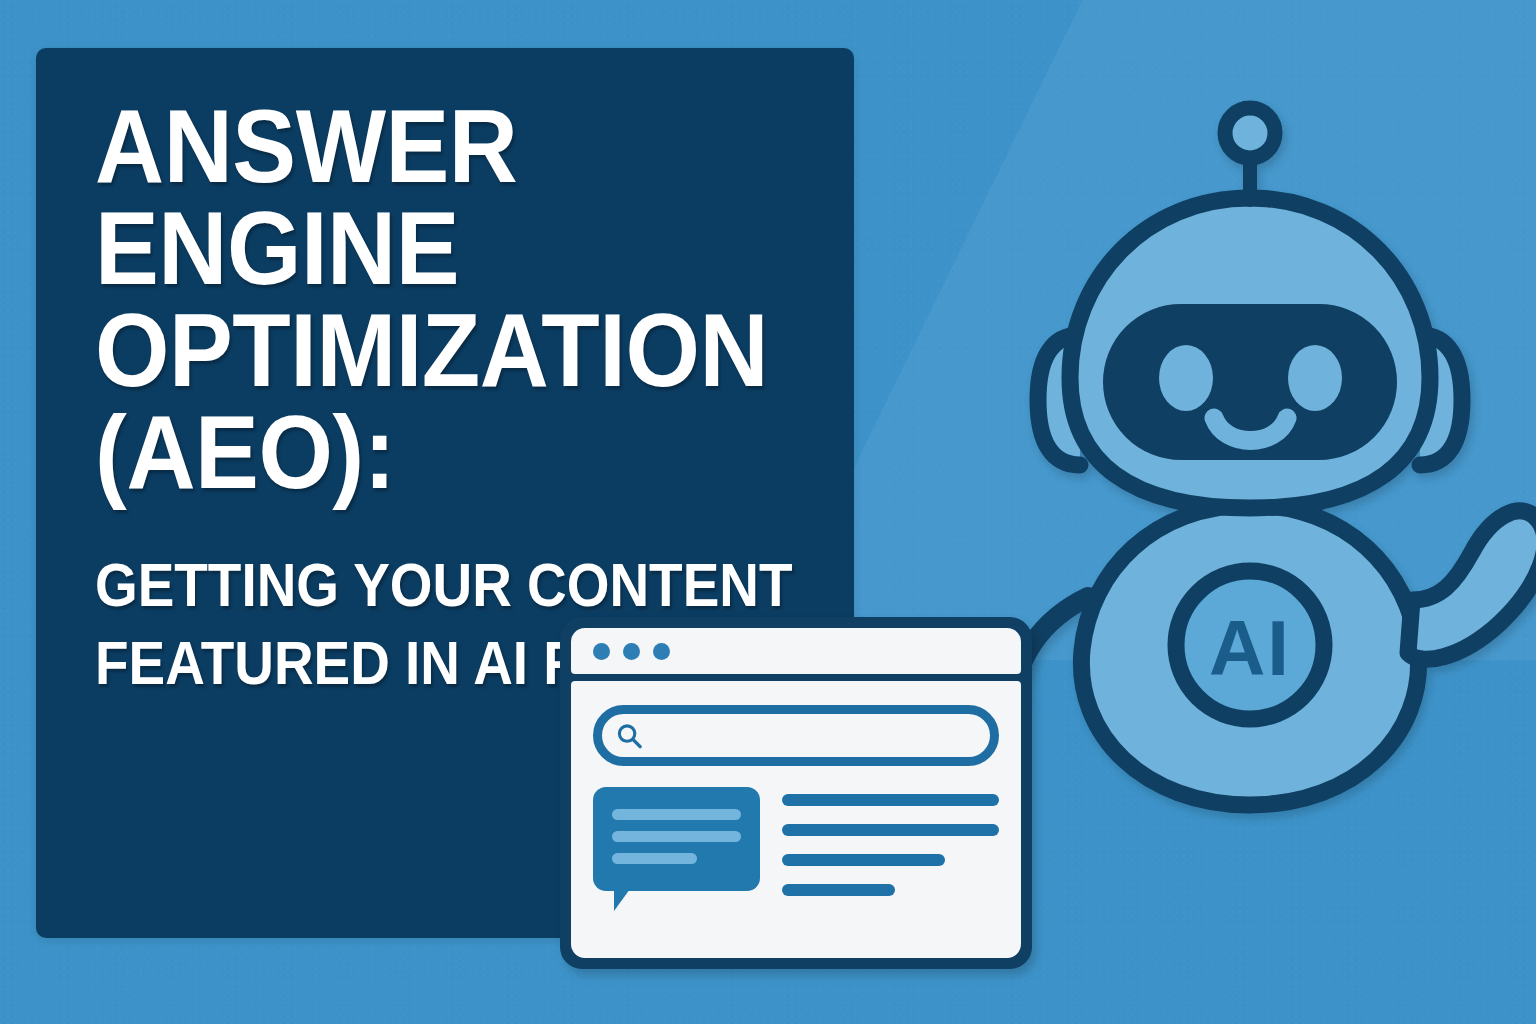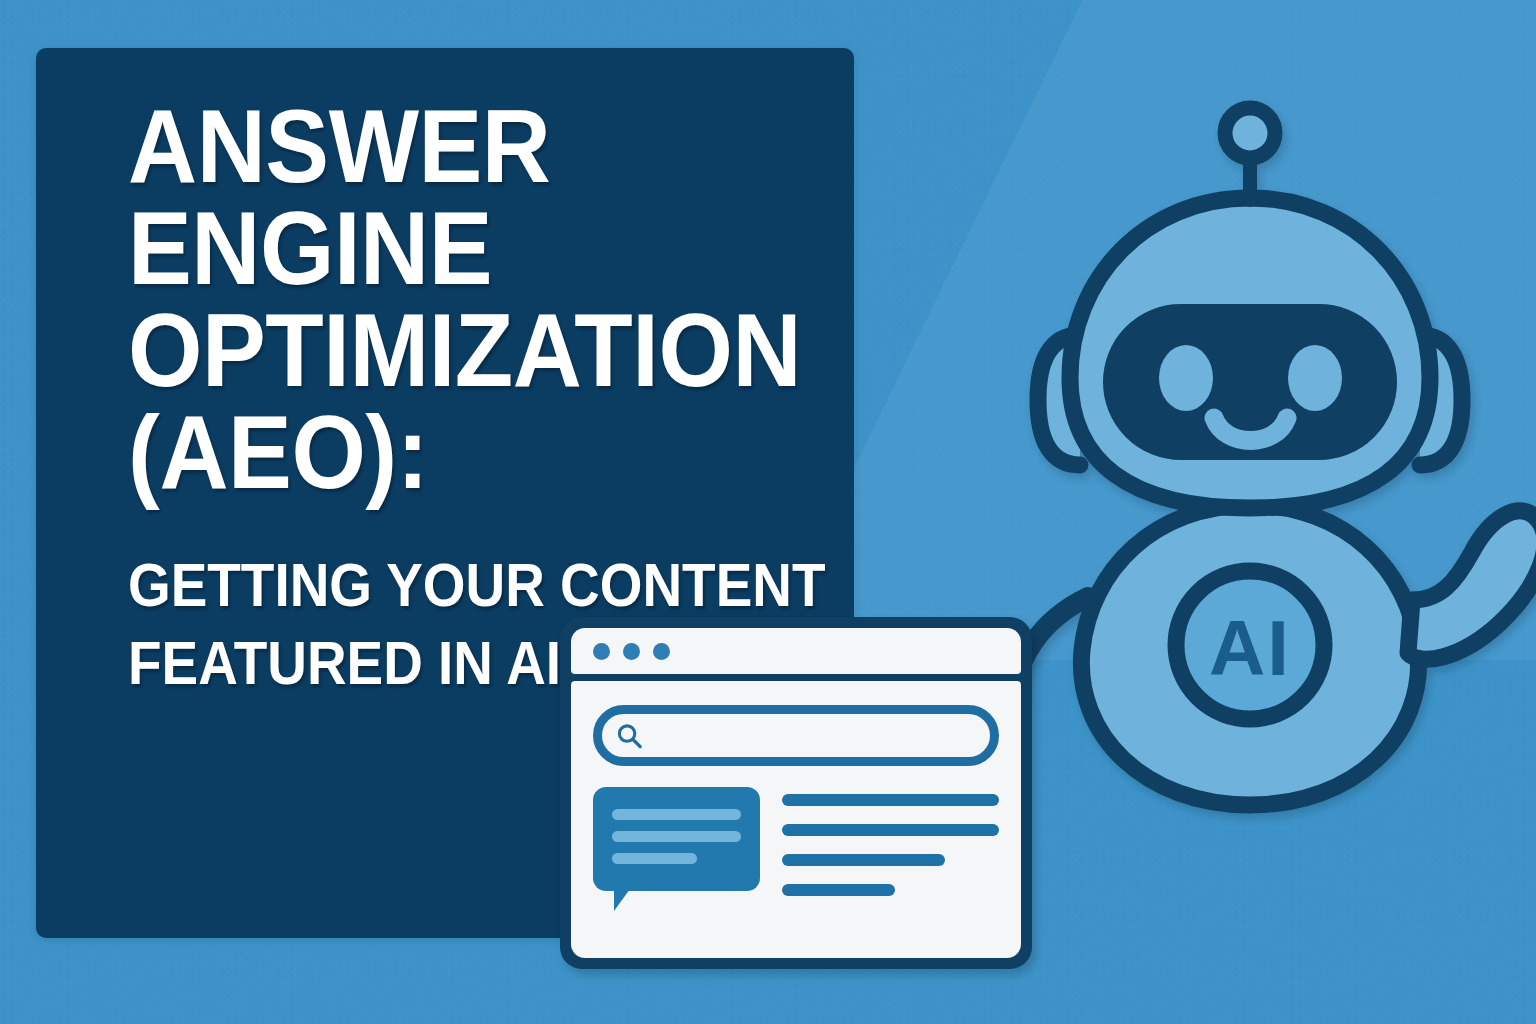--- a/index.html
+++ b/index.html
@@ -52,21 +52,21 @@
     top: 48px;
     width: 818px;
     height: 890px;
     background: #0b3c61;
     border-radius: 10px;
     box-shadow: 0 2px 10px rgba(0,0,0,.12);
   }
 
   .title-block {
     position: absolute;
-    left: 128px;
+    left: 95px;
     top: 96px;
     width: 860px;
     z-index: 5;
   }
   .headline {
     font-family: "Liberation Sans Narrow", "Liberation Sans", sans-serif;
     font-weight: bold;
     font-size: 104px;
     line-height: 0.98;
     letter-spacing: -0.5px;

